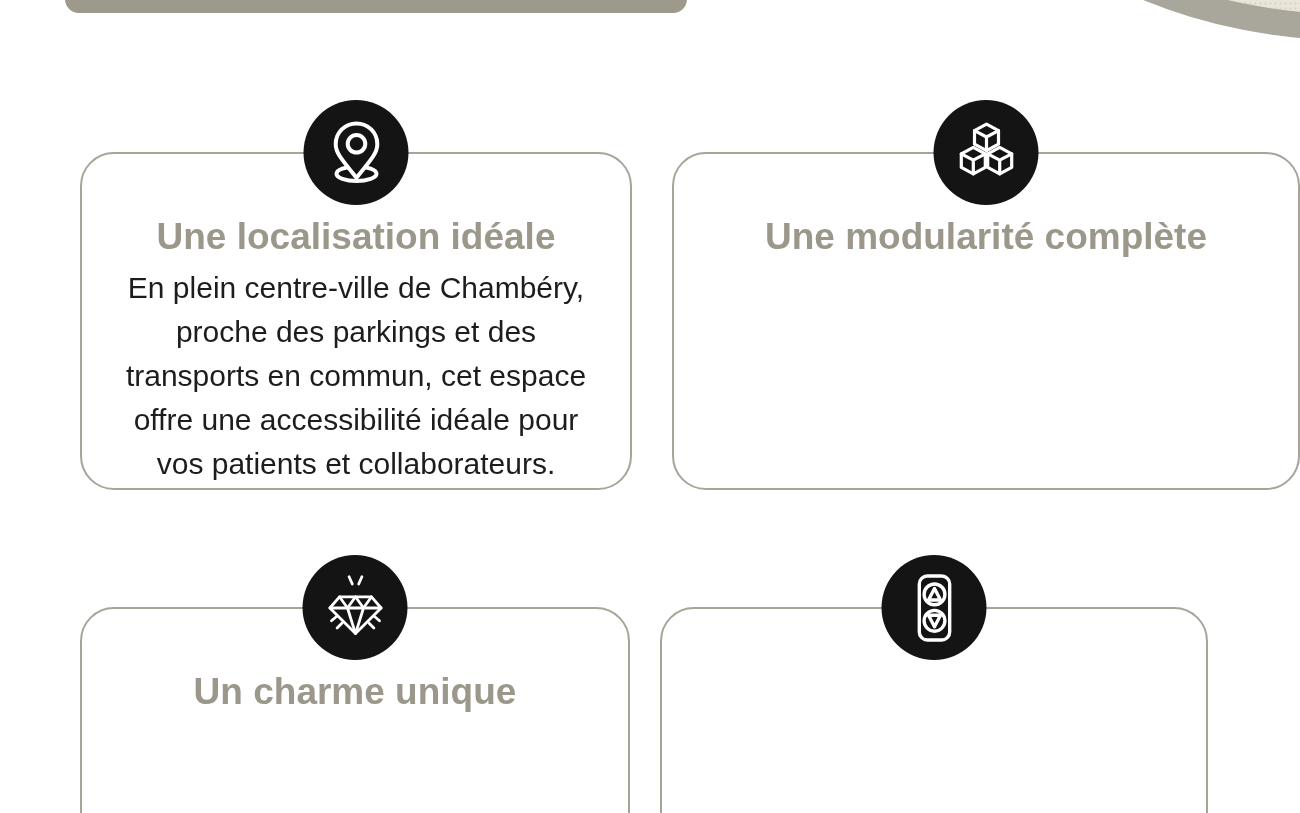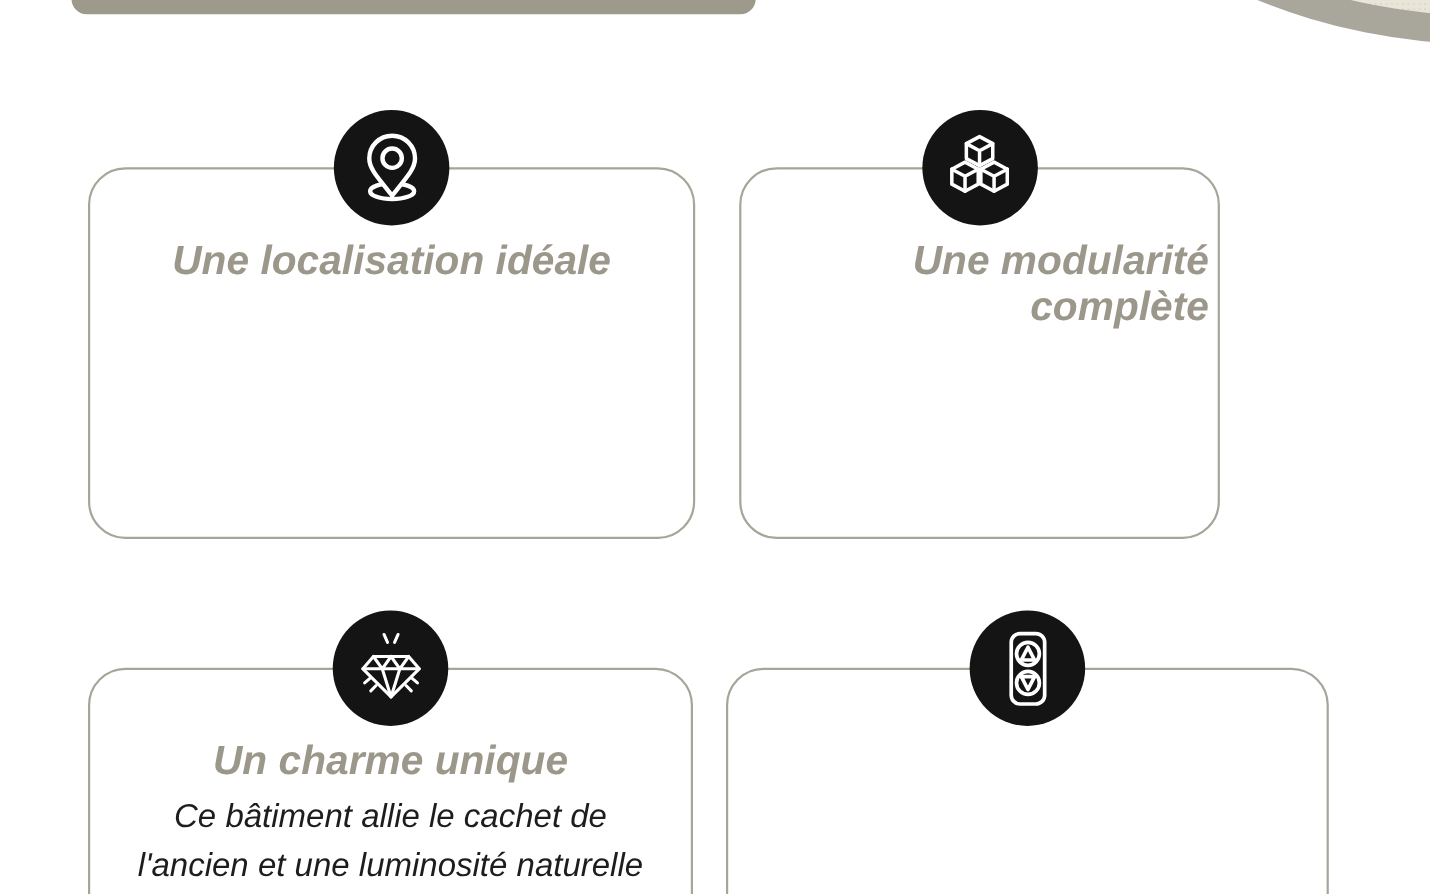--- a/index.html
+++ b/index.html
@@ -51,24 +51,23 @@
   }
 
   
   .card {
     position: absolute;
     border: 2px solid var(--card-border);
     border-radius: 34px;
     background: transparent;
     text-align: center;
     padding: 62px 8px 20px 8px;
-    font-style: italic;
   }
   .card-1 { left: 80px;  top: 152px; width: 552px; height: 338px; }
-  .card-2 { left: 672px; top: 152px; width: 437px; height: 338px; text-align: right; }
+  .card-2 { left: 672px; top: 152px; width: 628px; height: 338px; }
   .card-3 { left: 80px;  top: 607px; width: 550px; height: 333px; }
   .card-4 { left: 660px; top: 607px; width: 548px; height: 333px; }
 
   .icon-circle {
     position: absolute;
     top: -54px;
     left: 50%;
     transform: translateX(-50%);
     width: 105px; height: 105px;
     border-radius: 50%;
@@ -109,20 +108,25 @@
 
 <div class="card card-1">
   <div class="icon-circle">
     <svg viewBox="0 0 100 100" stroke-width="5">
       <ellipse cx="50" cy="76" rx="25" ry="9"></ellipse>
       <path class="fill-bg" d="M50 13 C35.5 13 24 24.5 24 39 C24 49.5 30.5 57 50 81 C69.5 57 76 49.5 76 39 C76 24.5 64.5 13 50 13 Z"></path>
       <circle cx="50" cy="38.5" r="11"></circle>
     </svg>
   </div>
   <div class="card-title">Une localisation idéale</div>
+  <div class="card-body">En plein centre-ville de Chambéry,
+proche des parkings et des
+transports en commun, cet espace
+offre une accessibilité idéale pour
+vos patients et collaborateurs.</div>
 </div>
 
 <div class="card card-2">
   <div class="icon-circle">
     <svg viewBox="0 0 100 100" stroke-width="4">
       <path class="fill-bg" d="M50 14 L65 22 L65 39 L50 47 L35 39 L35 22 Z"></path>
       <path d="M35 22 L50 30 L65 22 M50 30 L50 47"></path>
       <path class="fill-bg" d="M33.5 43 L48.5 51 L48.5 68 L33.5 76 L18.5 68 L18.5 51 Z"></path>
       <path d="M18.5 51 L33.5 59 L48.5 51 M33.5 59 L33.5 76"></path>
       <path class="fill-bg" d="M66.5 43 L81.5 51 L81.5 68 L66.5 76 L51.5 68 L51.5 51 Z"></path>
@@ -137,22 +141,20 @@
     <svg viewBox="0 0 100 100" stroke-width="3.5">
       <path d="M30 36 L70 36 L82 50 L50 82 L18 50 Z"></path>
       <path d="M18 50 L82 50"></path>
       <path d="M30 36 L40 50 L50 82 M70 36 L60 50 L50 82 M50 36 L40 50 M50 36 L60 50"></path>
       <path d="M42 11 L46 20 M58 11 L54 20"></path>
       <path d="M20 66 L27 60 M27 75 L33 69"></path>
       <path d="M80 66 L73 60 M73 75 L67 69"></path>
     </svg>
   </div>
   <div class="card-title">Un charme unique</div>
-  <div class="card-body">Ce bâtiment allie le cachet de
-l'ancien et une luminosité naturelle</div>
 </div>
 
 <div class="card card-4">
   <div class="icon-circle">
     <svg viewBox="0 0 100 100" stroke-width="4.2">
       <rect x="31" y="10" width="38" height="80" rx="10"></rect>
       <circle cx="50" cy="33" r="13"></circle>
       <path d="M50 25.5 L57.5 40 L42.5 40 Z"></path>
       <circle cx="50" cy="66" r="13"></circle>
       <path d="M50 73.5 L42.5 59 L57.5 59 Z"></path>

